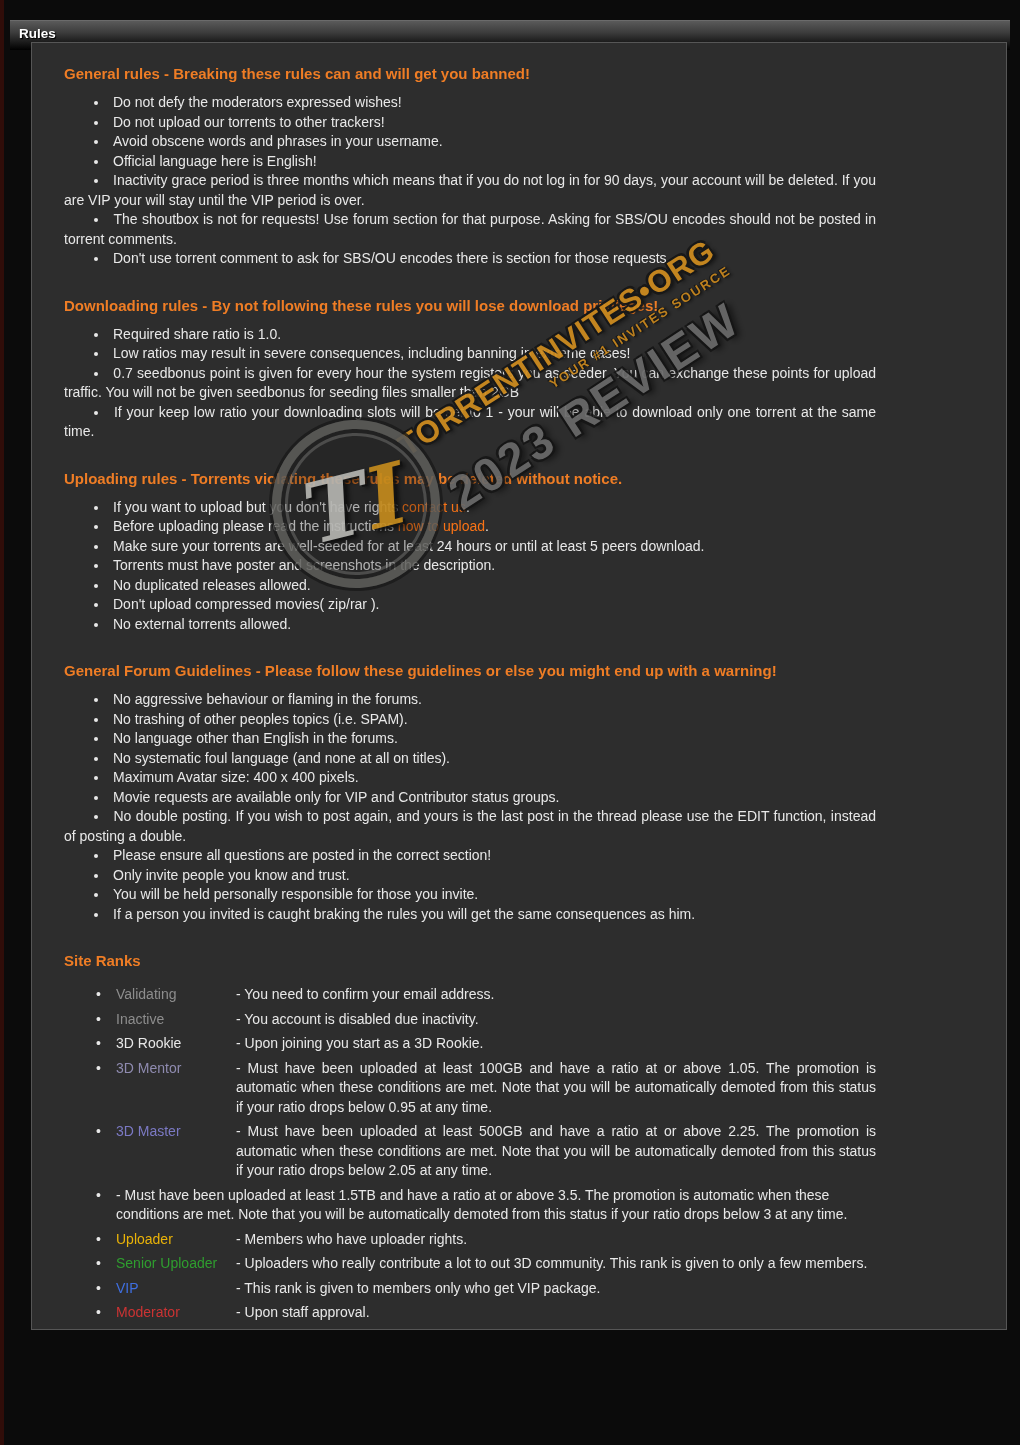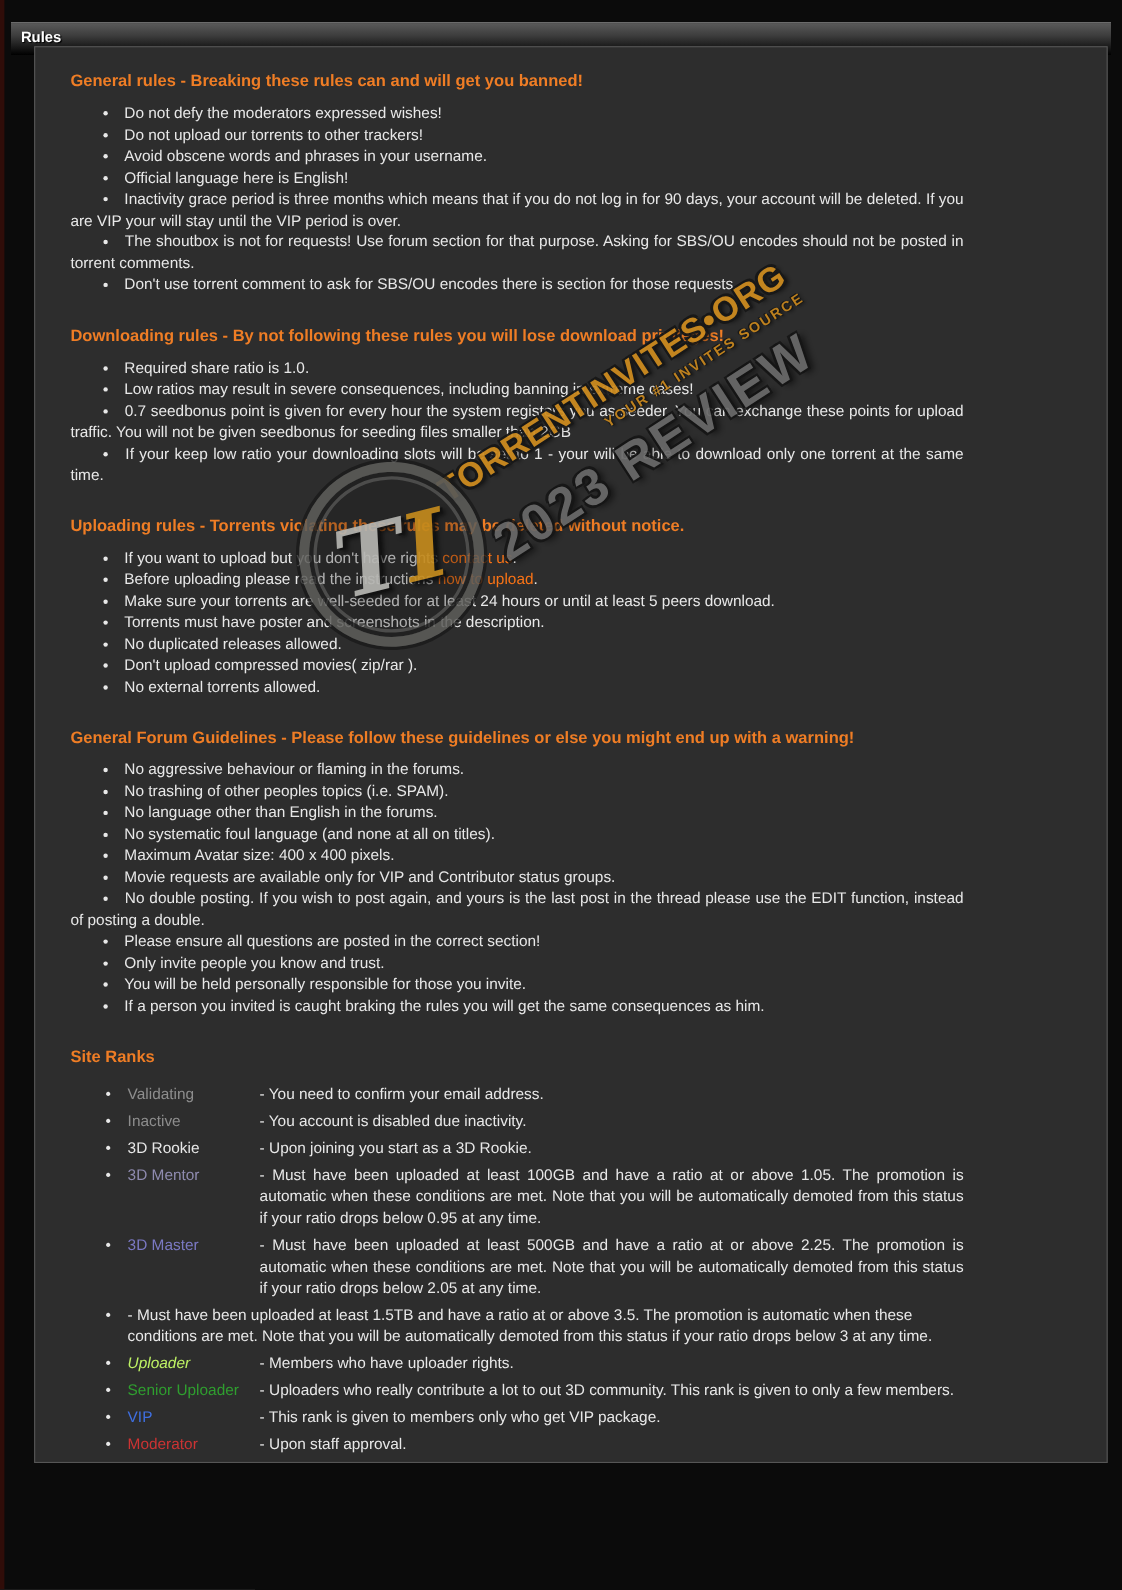--- a/index.html
+++ b/index.html
@@ -184,21 +184,21 @@
           <span class="rank-bullet"></span>
           <span class="rank-name" style="color: rgb(123, 121, 196);">3D Master</span>
           <div class="rank-desc justify">- Must have been uploaded at least 500GB and have a ratio at or above 2.25. The promotion is automatic when these conditions are met. Note that you will be automatically demoted from this status if your ratio drops below 2.05 at any time.</div>
         </div>
         <div class="rank-row">
           <span class="rank-bullet"></span>
           <div class="rank-desc">- Must have been uploaded at least 1.5TB and have a ratio at or above 3.5. The promotion is automatic when these conditions are met. Note that you will be automatically demoted from this status if your ratio drops below 3 at any time.</div>
         </div>
         <div class="rank-row">
           <span class="rank-bullet"></span>
-          <span class="rank-name" style="color: #bef264; font-style: italic;">Uploader</span>
+          <span class="rank-name" style="color: #eab308;">Uploader</span>
           <div class="rank-desc">- Members who have uploader rights.</div>
         </div>
         <div class="rank-row">
           <span class="rank-bullet"></span>
           <span class="rank-name" style="color: rgb(47, 158, 47);">Senior Uploader</span>
           <div class="rank-desc">- Uploaders who really contribute a lot to out 3D community. This rank is given to only a few members.</div>
         </div>
         <div class="rank-row">
           <span class="rank-bullet"></span>
           <span class="rank-name" style="color: rgb(63, 111, 224);">VIP</span>

